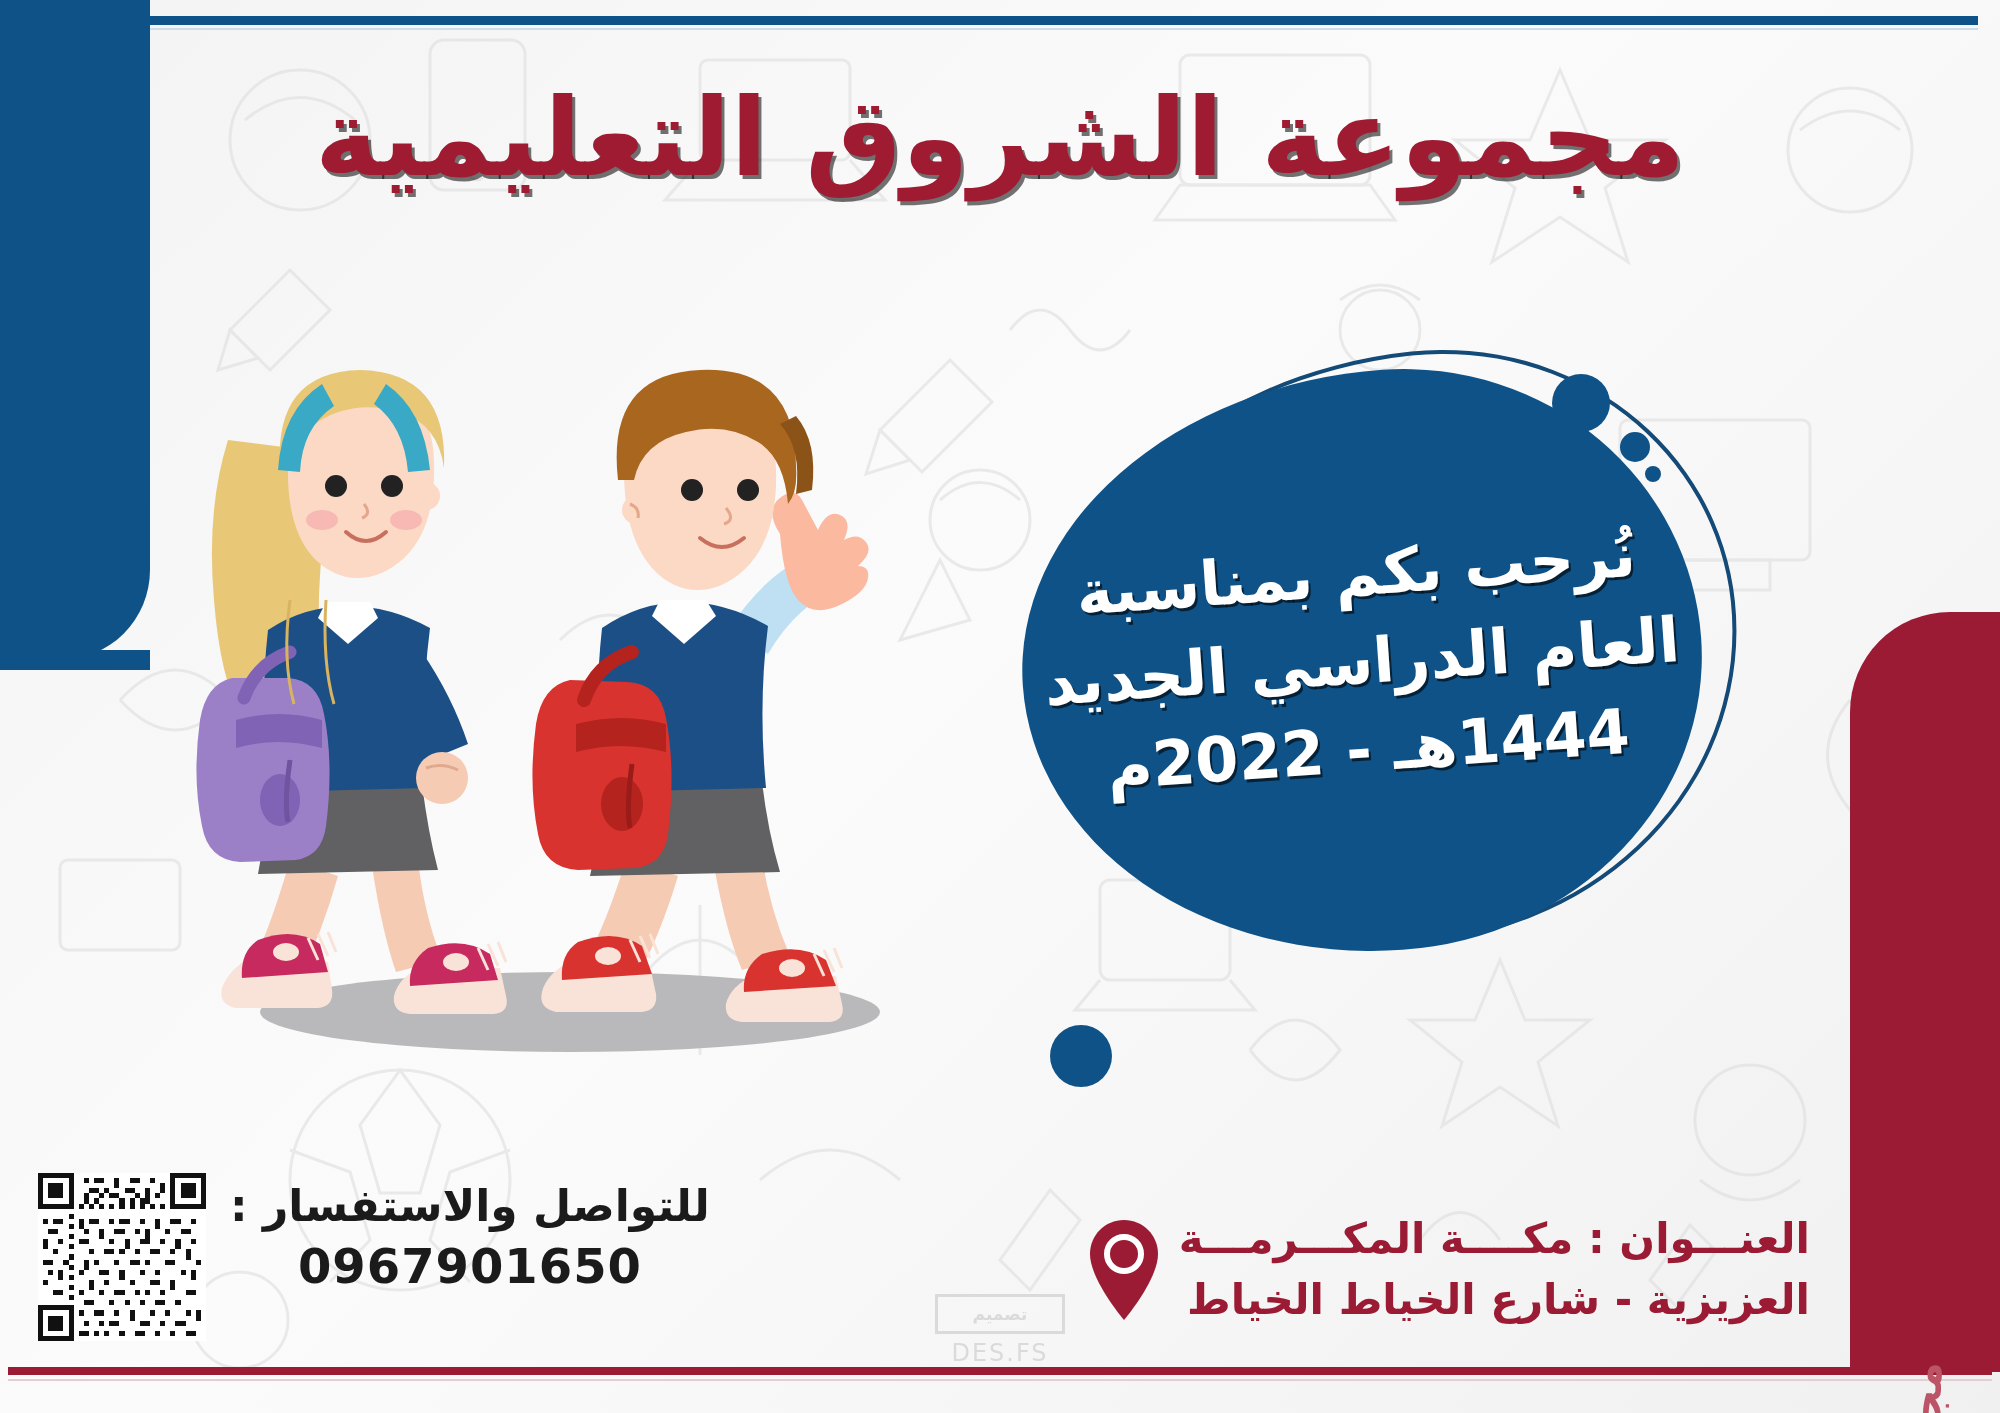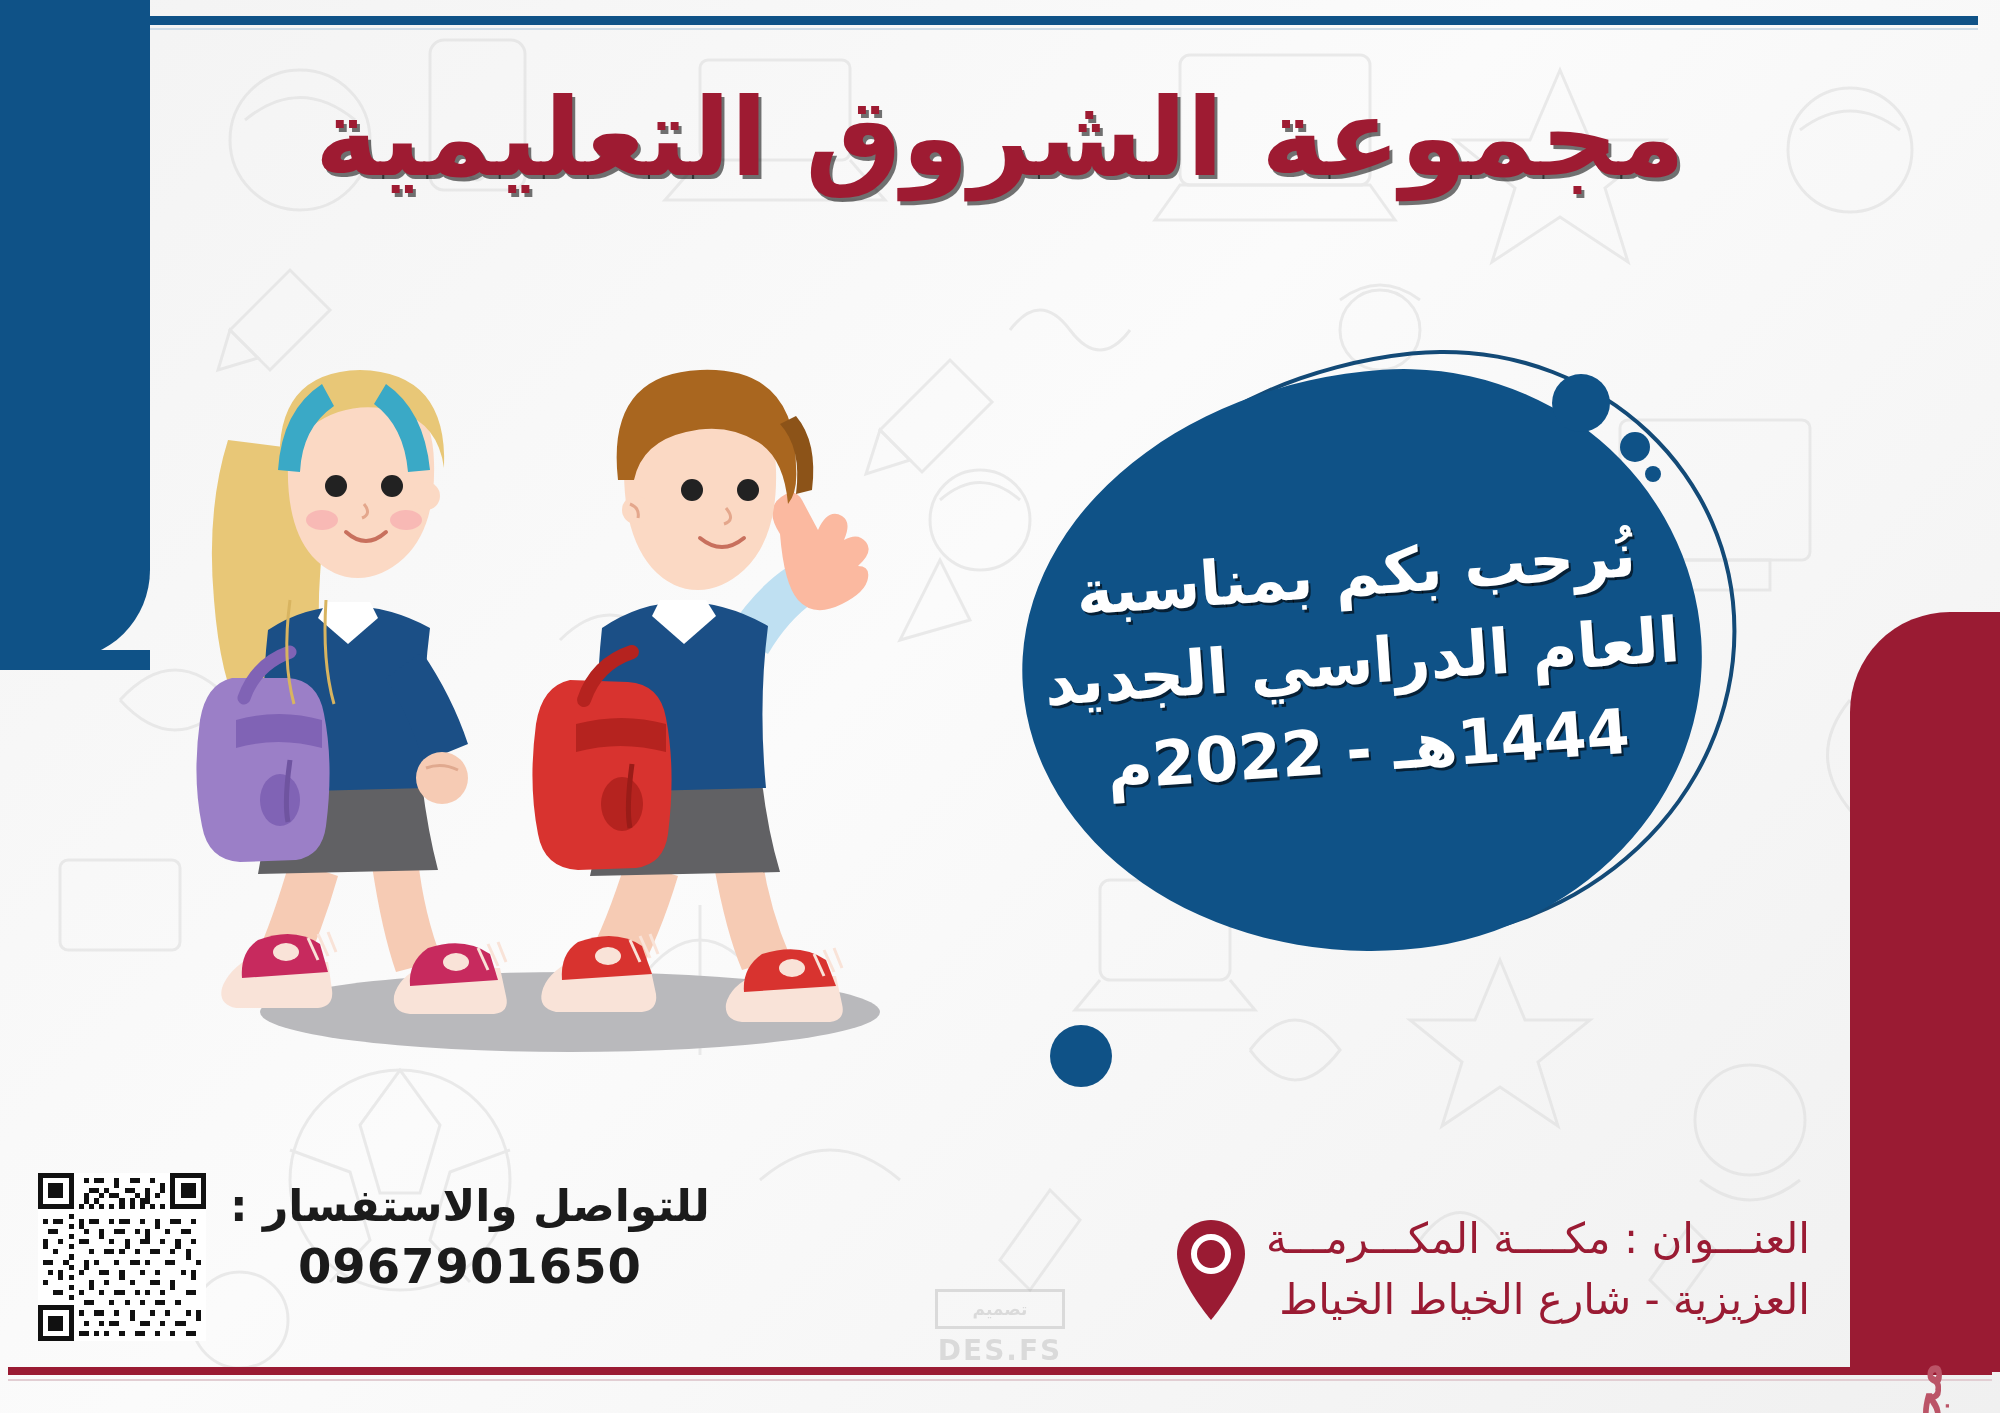--- a/index.html
+++ b/index.html
@@ -104,35 +104,35 @@
   }
   .contact-lines .num{font-size:48px;letter-spacing:1px;direction:ltr;}
 
   
   .address{
     position:absolute;right:190px;bottom:82px;
     display:flex;align-items:center;gap:18px;direction:rtl;
   }
   .pin{width:74px;height:104px;flex:0 0 auto;}
   .address-lines{
-    color:#9a1b33;font-size:42px;font-weight:400;line-height:1.45;
+    color:#9a1b33;font-size:42px;font-weight:700;line-height:1.45;
     text-align:right;white-space:nowrap;
   }
 
   
   .watermark{
     position:absolute;left:935px;bottom:46px;width:130px;
     text-align:center;opacity:.30;
   }
   .watermark .mark{
     height:34px;border:3px solid #9b9b9b;margin-bottom:5px;
     display:flex;align-items:center;justify-content:center;
     color:#9b9b9b;font-size:17px;font-weight:700;letter-spacing:1px;margin-top:40px;
   }
-  .watermark .lbl{color:#9b9b9b;font-size:28px;font-weight:700;letter-spacing:2px;}
+  .watermark .lbl{color:#9b9b9b;font-size:24px;font-weight:400;letter-spacing:2px;}
 </style>
 </head>
 <body>
 
 <div id="poster">
 
   <div class="doodles">
     <svg viewBox="0 0 2000 1413" xmlns="http://www.w3.org/2000/svg">
       <g fill="none" stroke="#dcdcdc" stroke-width="3">
 

